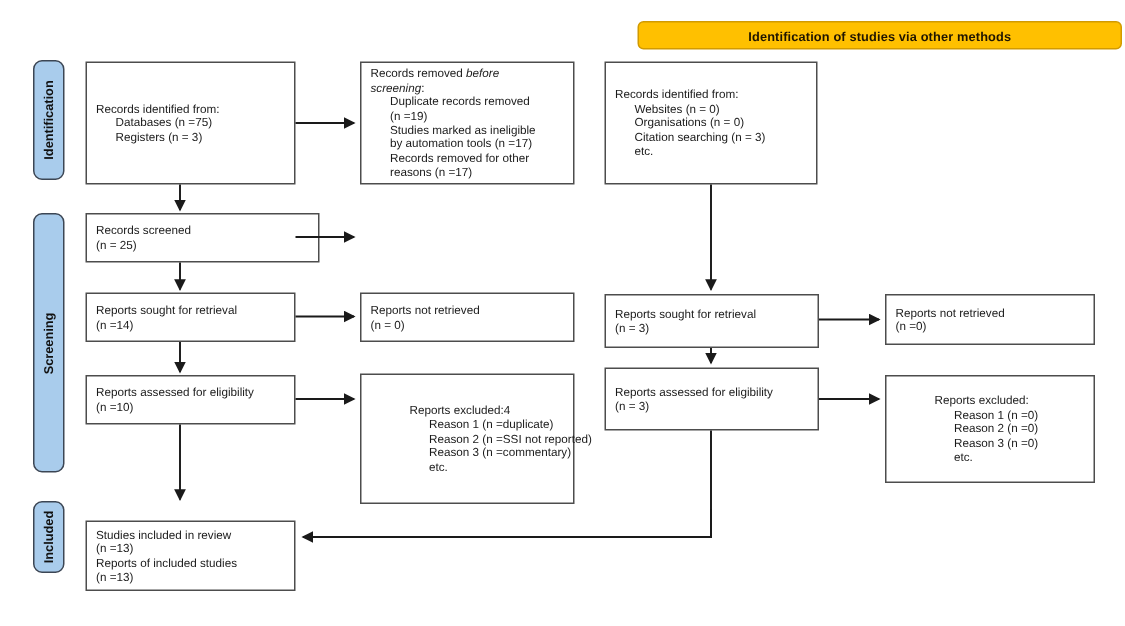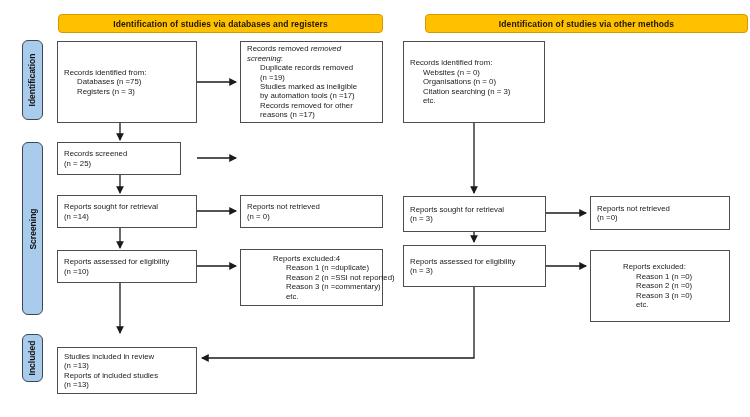--- a/index.html
+++ b/index.html
@@ -35,65 +35,64 @@
   .fbox .line{white-space:nowrap;}
   .fbox .line.ind{padding-left:13px;}
   .fbox em{font-style:italic;}
   svg.arrows{position:absolute;left:0;top:0;pointer-events:none;}
 </style>
 </head>
 <body>
 
 <div class="canvas">
 
-  <div class="banner" style="left:58px;top:14px;width:325px;">Identification of studies via databases and registers</div>
   <div class="banner" style="left:405px;top:14px;width:323px;margin-left:20px;">Identification of studies via other methods</div>
 
   <div class="slabel" style="left:22px;top:40px;width:21px;height:80px;">
     <span>Identification</span>
   </div>
   <div class="slabel" style="left:22px;top:142px;width:21px;height:173px;">
     <span>Screening</span>
   </div>
   <div class="slabel" style="left:22px;top:334px;width:21px;height:48px;">
     <span>Included</span>
   </div>
 
   <div class="fbox" style="left:57px;top:41px;width:140px;height:82px;">
       <div class="line"><span>Records identified from:</span></div>
       <div class="line ind"><span>Databases (n =75)</span></div>
       <div class="line ind"><span>Registers (n = 3)</span></div>
     </div>
   <div class="fbox" style="left:240px;top:41px;width:143px;height:82px;">
-      <div class="line"><span>Records removed </span><em>removed</em></div>
+      <div class="line"><span>Records removed </span><em>before</em></div>
       <div class="line"><em>screening</em><span>:</span></div>
       <div class="line ind"><span>Duplicate records removed</span></div>
       <div class="line ind"><span>(n =19)</span></div>
       <div class="line ind"><span>Studies marked as ineligible</span></div>
       <div class="line ind"><span>by automation tools (n =17)</span></div>
       <div class="line ind"><span>Records removed for other</span></div>
       <div class="line ind"><span>reasons (n =17)</span></div>
     </div>
-  <div class="fbox" style="left:57px;top:142px;width:124px;height:33px;">
+  <div class="fbox" style="left:57px;top:142px;width:156px;height:33px;">
       <div class="line"><span>Records screened</span></div>
       <div class="line"><span>(n = 25)</span></div>
     </div>
   <div class="fbox" style="left:57px;top:195px;width:140px;height:33px;">
       <div class="line"><span>Reports sought for retrieval</span></div>
       <div class="line"><span>(n =14)</span></div>
     </div>
   <div class="fbox" style="left:240px;top:195px;width:143px;height:33px;">
       <div class="line"><span>Reports not retrieved</span></div>
       <div class="line"><span>(n = 0)</span></div>
     </div>
   <div class="fbox" style="left:57px;top:250px;width:140px;height:33px;">
       <div class="line"><span>Reports assessed for eligibility</span></div>
       <div class="line"><span>(n =10)</span></div>
     </div>
-  <div class="fbox" style="left:240px;top:249px;width:143px;height:57px;padding-left:32px;">
+  <div class="fbox" style="left:240px;top:249px;width:143px;height:87px;padding-left:32px;">
       <div class="line"><span>Reports excluded:4</span></div>
       <div class="line ind"><span>Reason 1 (n =duplicate)</span></div>
       <div class="line ind"><span>Reason 2 (n =SSI not reported)</span></div>
       <div class="line ind"><span>Reason 3 (n =commentary)</span></div>
       <div class="line ind"><span>etc.</span></div>
     </div>
   <div class="fbox" style="left:57px;top:335px;width:140px;height:47px;margin-top:12px;">
       <div class="line"><span>Studies included in review</span></div>
       <div class="line"><span>(n =13)</span></div>
       <div class="line"><span>Reports of included studies</span></div>

